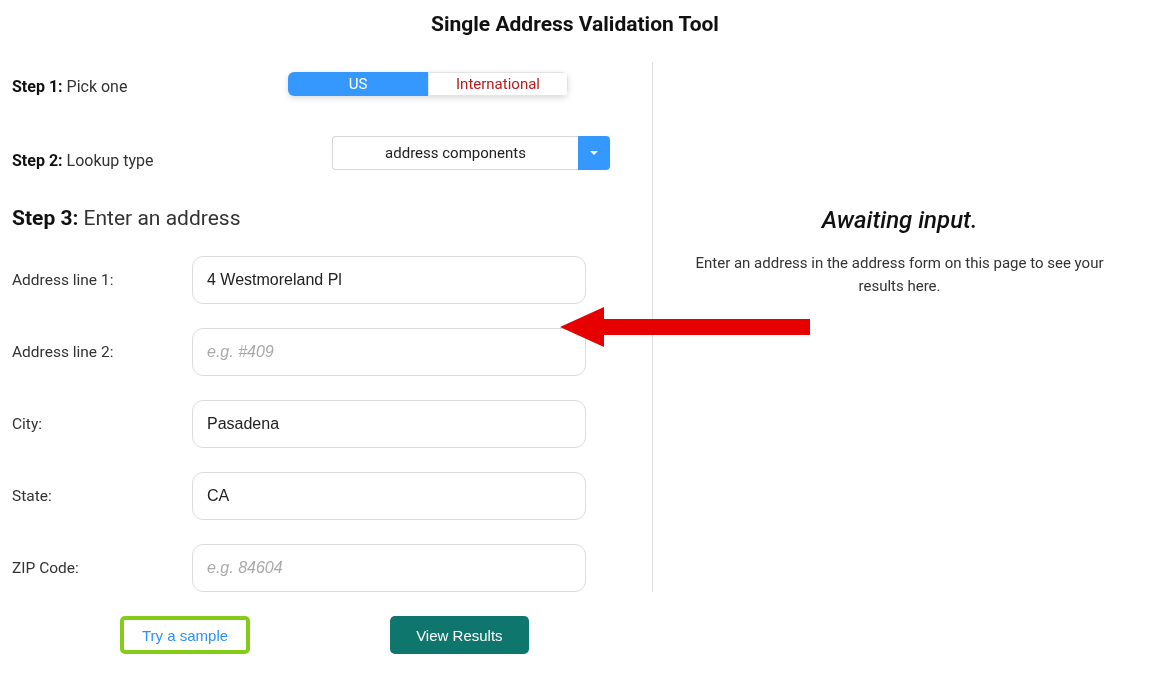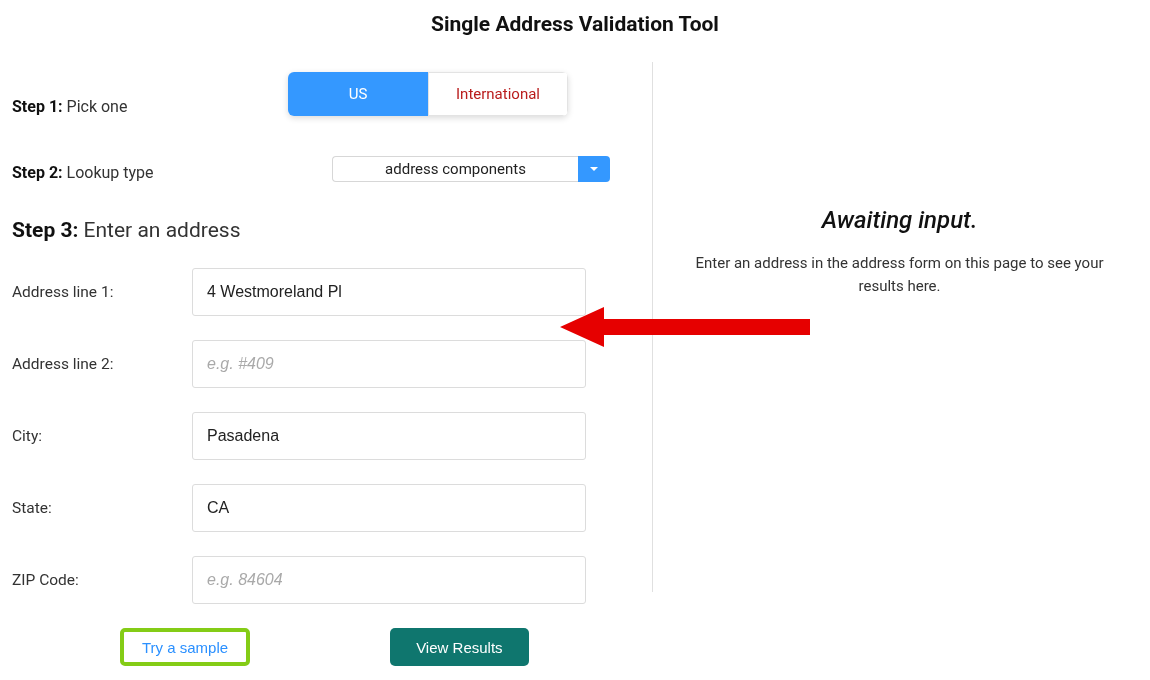--- a/index.html
+++ b/index.html
@@ -61,42 +61,42 @@
     }
     .step3-header b { font-weight: 700; color:#111; }
     .toggle-group {
       display: inline-flex;
       border-radius: 6px;
       overflow: hidden;
       box-shadow: 0 2px 6px rgba(0,0,0,0.15);
     }
     .toggle-btn {
       width: 140px;
-      height: 44px;
+      height: 24px;
       display: flex;
       align-items: center;
       justify-content: center;
       font-size: 15px;
       cursor: pointer;
       user-select: none;
     }
     .toggle-btn.active {
       background: #3498ff;
       color: #fff;
     }
     .toggle-btn.inactive {
       background: #fff;
       color: #b91c1c;
       border: 1px solid #e3e3e3;
       border-left: 1px solid #e3e3e3;
     }
     .select-wrap {
       display: flex;
       align-items: stretch;
-      height: 26px;
+      height: 34px;
       padding-left: 44px;
     }
     .select-box {
       width: 246px;
       border: 1px solid #d7d7d7;
       border-right: none;
       border-radius: 4px 0 0 4px;
       display: flex;
       align-items: center;
       justify-content: center;
@@ -122,21 +122,21 @@
     }
     .form-label {
       width: 180px;
       font-size: 15.5px;
       color: #333;
     }
     .text-input {
       width: 394px;
       height: 48px;
       border: 1px solid #dcdcdc;
-      border-radius: 3px;
+      border-radius: 11px;
       padding: 8px 14px;
       font-size: 16px;
       color: #222;
       outline: none;
       background: #fff;
     }
     .text-input::placeholder { color: #a9a9a9; font-style: italic; }
     .actions-row {
       display: flex;
       align-items: center;

